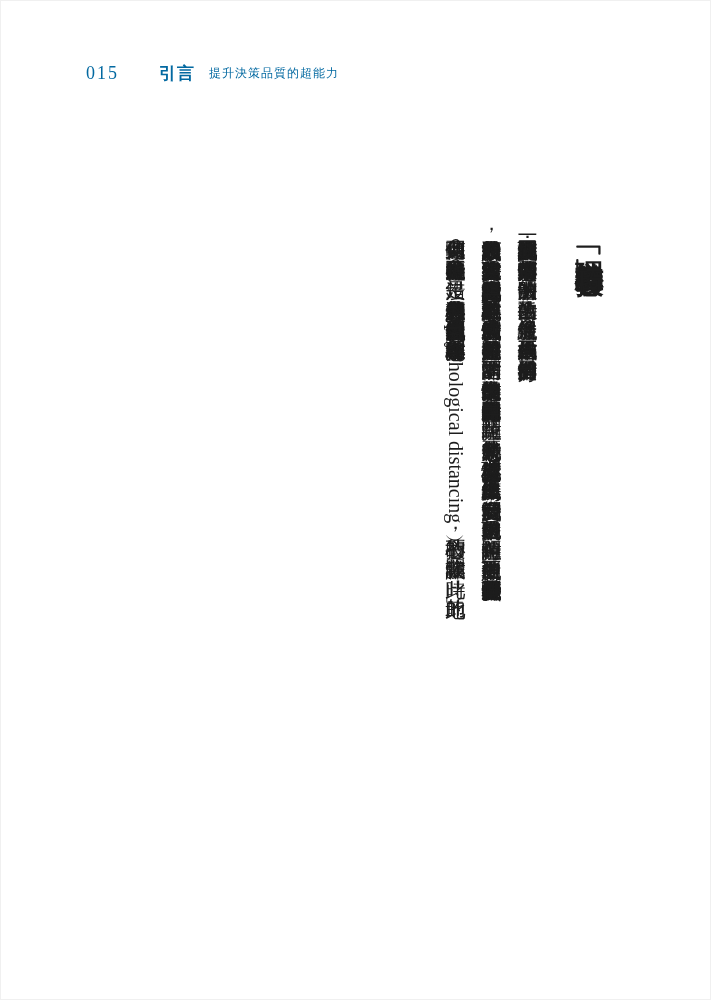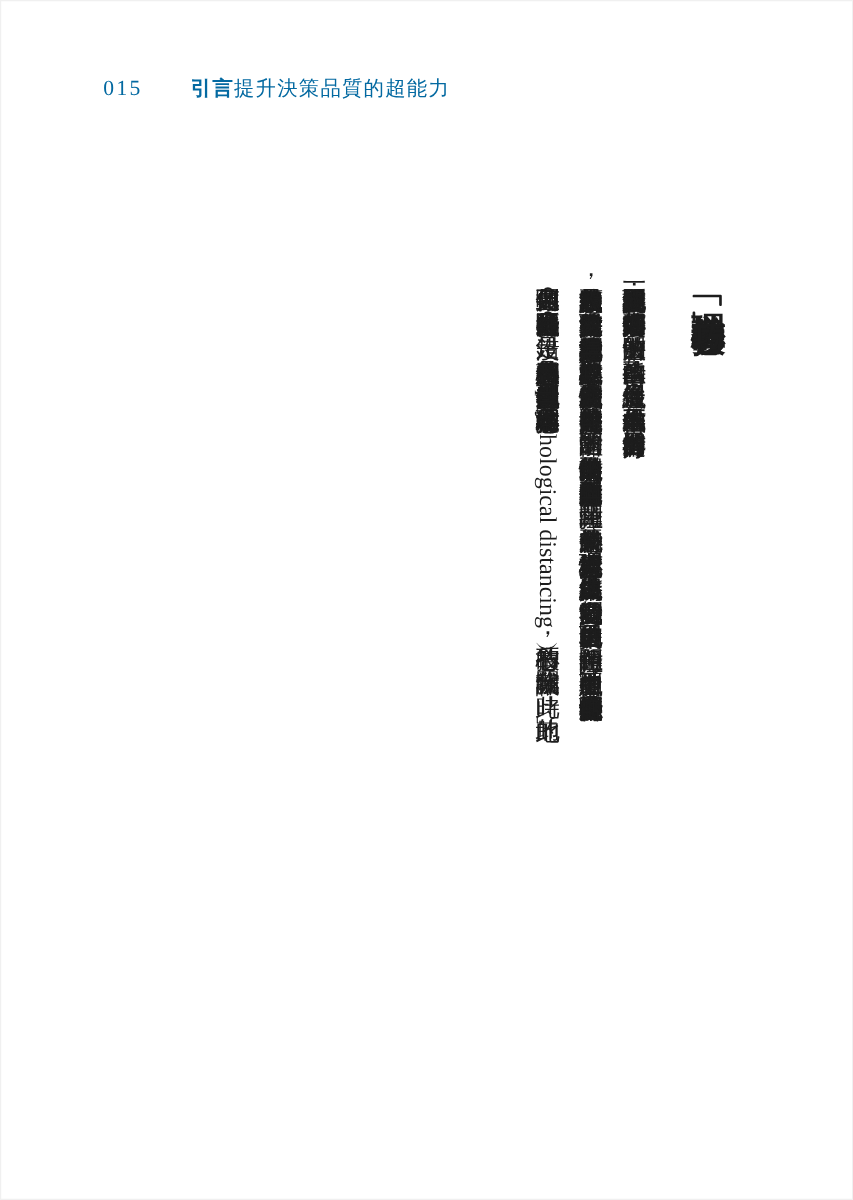--- a/index.html
+++ b/index.html
@@ -37,21 +37,22 @@
   .running-header .page-number {
     font-size: 18px;
     letter-spacing: 2px;
   }
   .running-header .chapter-label {
     margin-left: 40px;
     font-size: 17px;
     font-weight: bold;
   }
   .running-header .chapter-title {
-    font-size: 17px;
+    margin-left: 14px;
+    font-size: 12px;
     font-family: Liberation Serif, serif;
   }
 
   
   .vertical-area {
     position: absolute;
     top: 185px;
     right: 83px;
     height: 690px;
     width: 560px;

